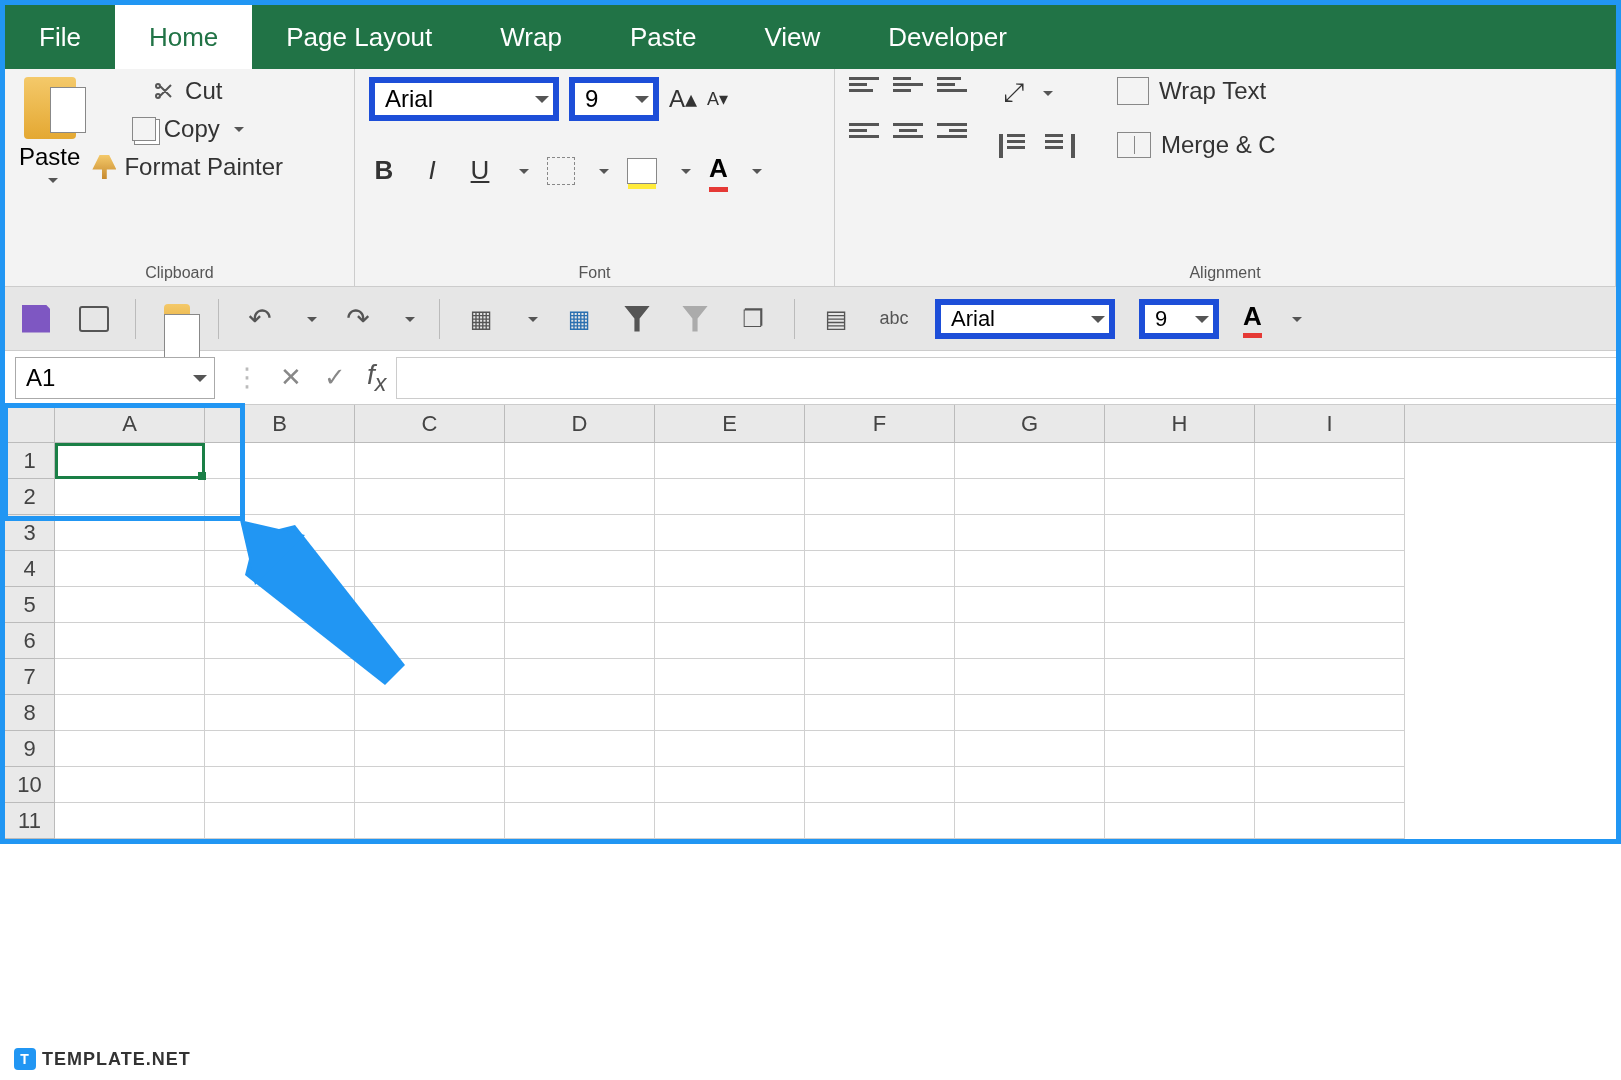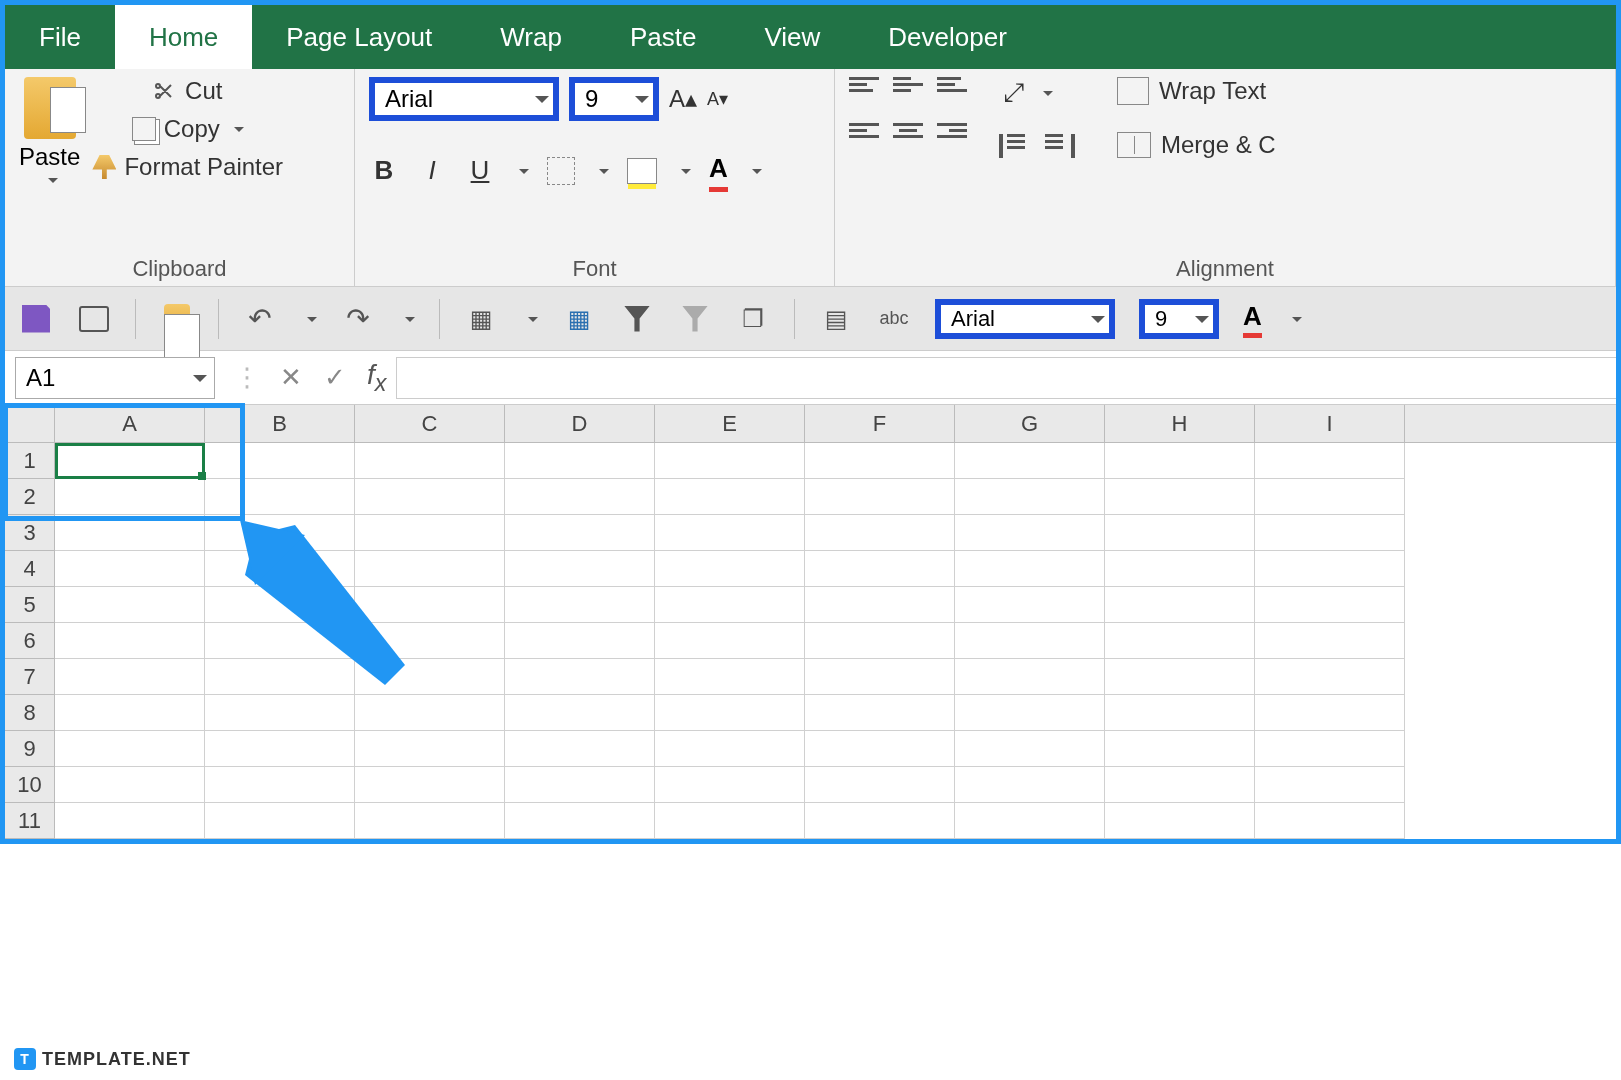--- a/index.html
+++ b/index.html
@@ -3,21 +3,21 @@
 <meta charset="utf-8">
 <style>
 * { box-sizing: border-box; margin: 0; padding: 0; font-family: "Segoe UI", Arial, sans-serif; }
 body { background: #fff; overflow: hidden; border: 5px solid #2196f3; }
 .tabs { background: #217346; display: flex; height: 64px; align-items: stretch; }
 .tab { color: #fff; font-size: 26px; padding: 0 34px; display: flex; align-items: center; cursor: pointer; }
 .tab.active { background: #fff; color: #217346; }
 .ribbon { background: #f3f3f3; display: flex; border-bottom: 1px solid #ccc; height: 218px; }
 .group { border-right: 1px solid #ccc; padding: 8px 14px 4px 14px; display: flex; flex-direction: column; }
 .group-body { flex: 1; display: flex; align-items: flex-start; gap: 12px; }
-.group-label { text-align: center; font-size: 22px; color: #555; padding-top: 4px; position: relative; }
+.group-label { text-align: center; font-size: 16px; color: #555; padding-top: 4px; position: relative; }
 .paste-btn { display: flex; flex-direction: column; align-items: center; gap: 4px; cursor: pointer; }
 .paste-icon { width: 52px; height: 62px; background: linear-gradient(#f4c96a,#e4a832); border-radius: 4px; position: relative; }
 .paste-icon::after { content: ""; position: absolute; right: -10px; top: 10px; width: 34px; height: 44px; background: #fff; border: 1px solid #888; }
 .clip-list { display: flex; flex-direction: column; gap: 10px; font-size: 24px; color: #333; }
 .clip-item { display: flex; align-items: center; gap: 8px; cursor: pointer; justify-content: center; }
 .scissors { width: 24px; height: 24px; }
 .copy-icn { width: 24px; height: 24px; border: 1px solid #888; box-shadow: 3px 3px 0 #fff, 3px 3px 0 1px #888; }
 .brush { width: 24px; height: 24px; background: linear-gradient(#f4c96a,#c78a2e); clip-path: polygon(30% 0,70% 0,100% 60%,60% 60%,60% 100%,40% 100%,40% 60%,0 60%); }
 .font-top { display: flex; gap: 10px; align-items: center; }
 .font-select { height: 44px; border: 6px solid #1d4ed8; background: #fff; font-size: 24px; padding: 0 36px 0 10px; appearance: none; position: relative; }

